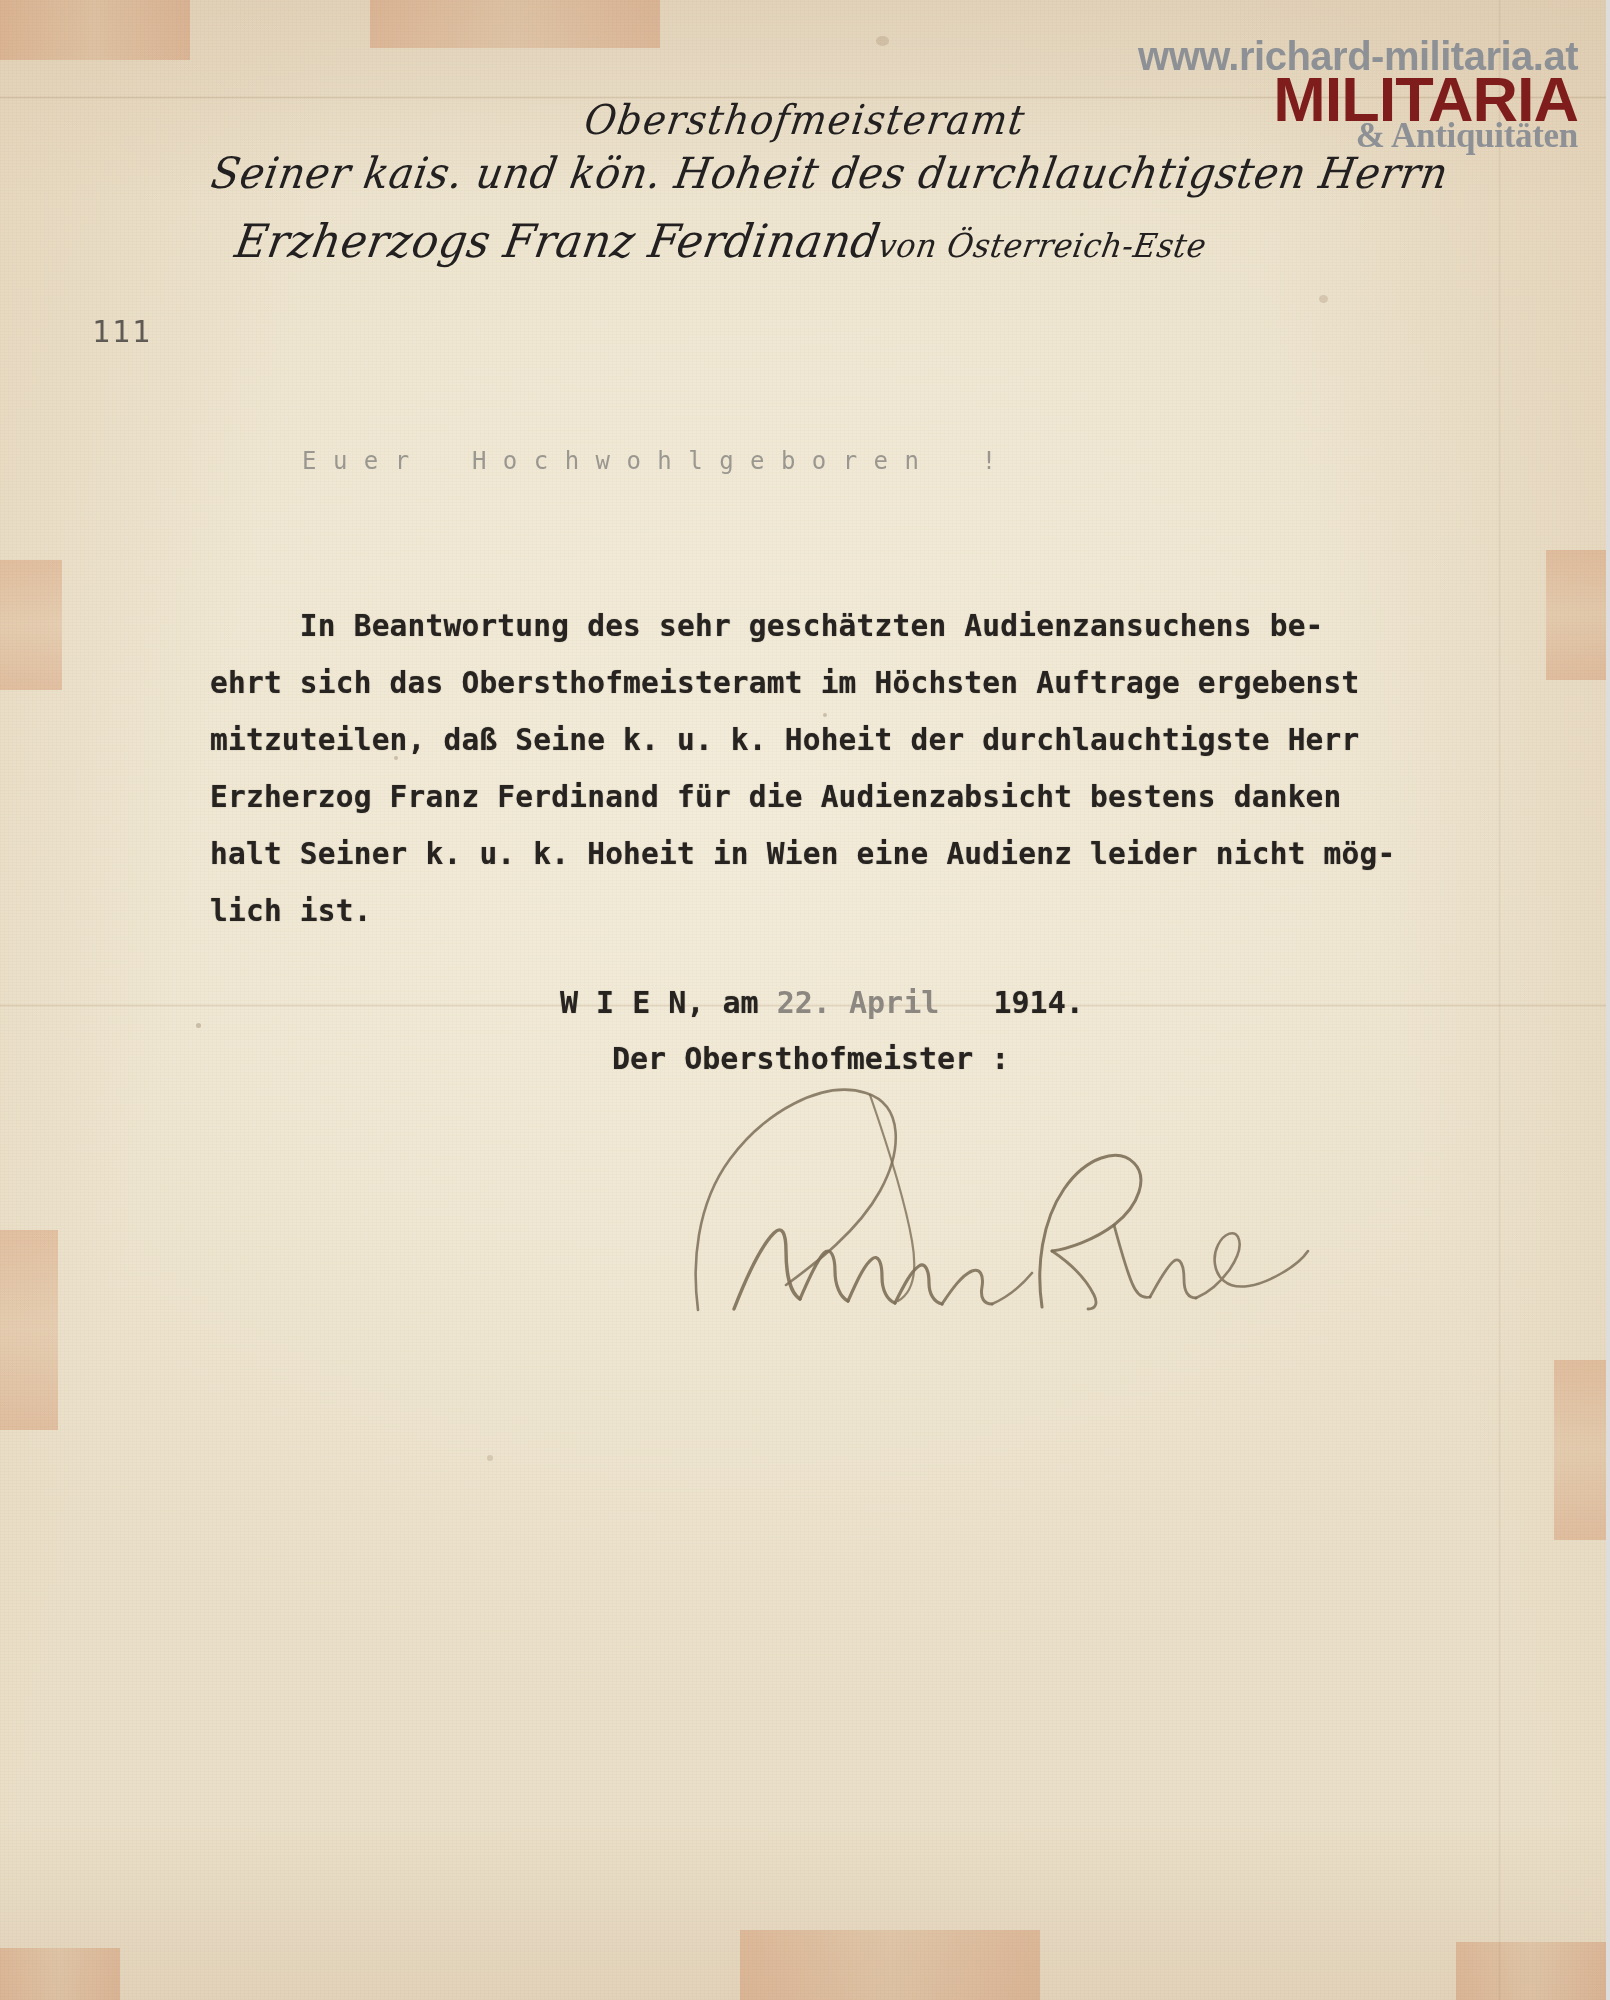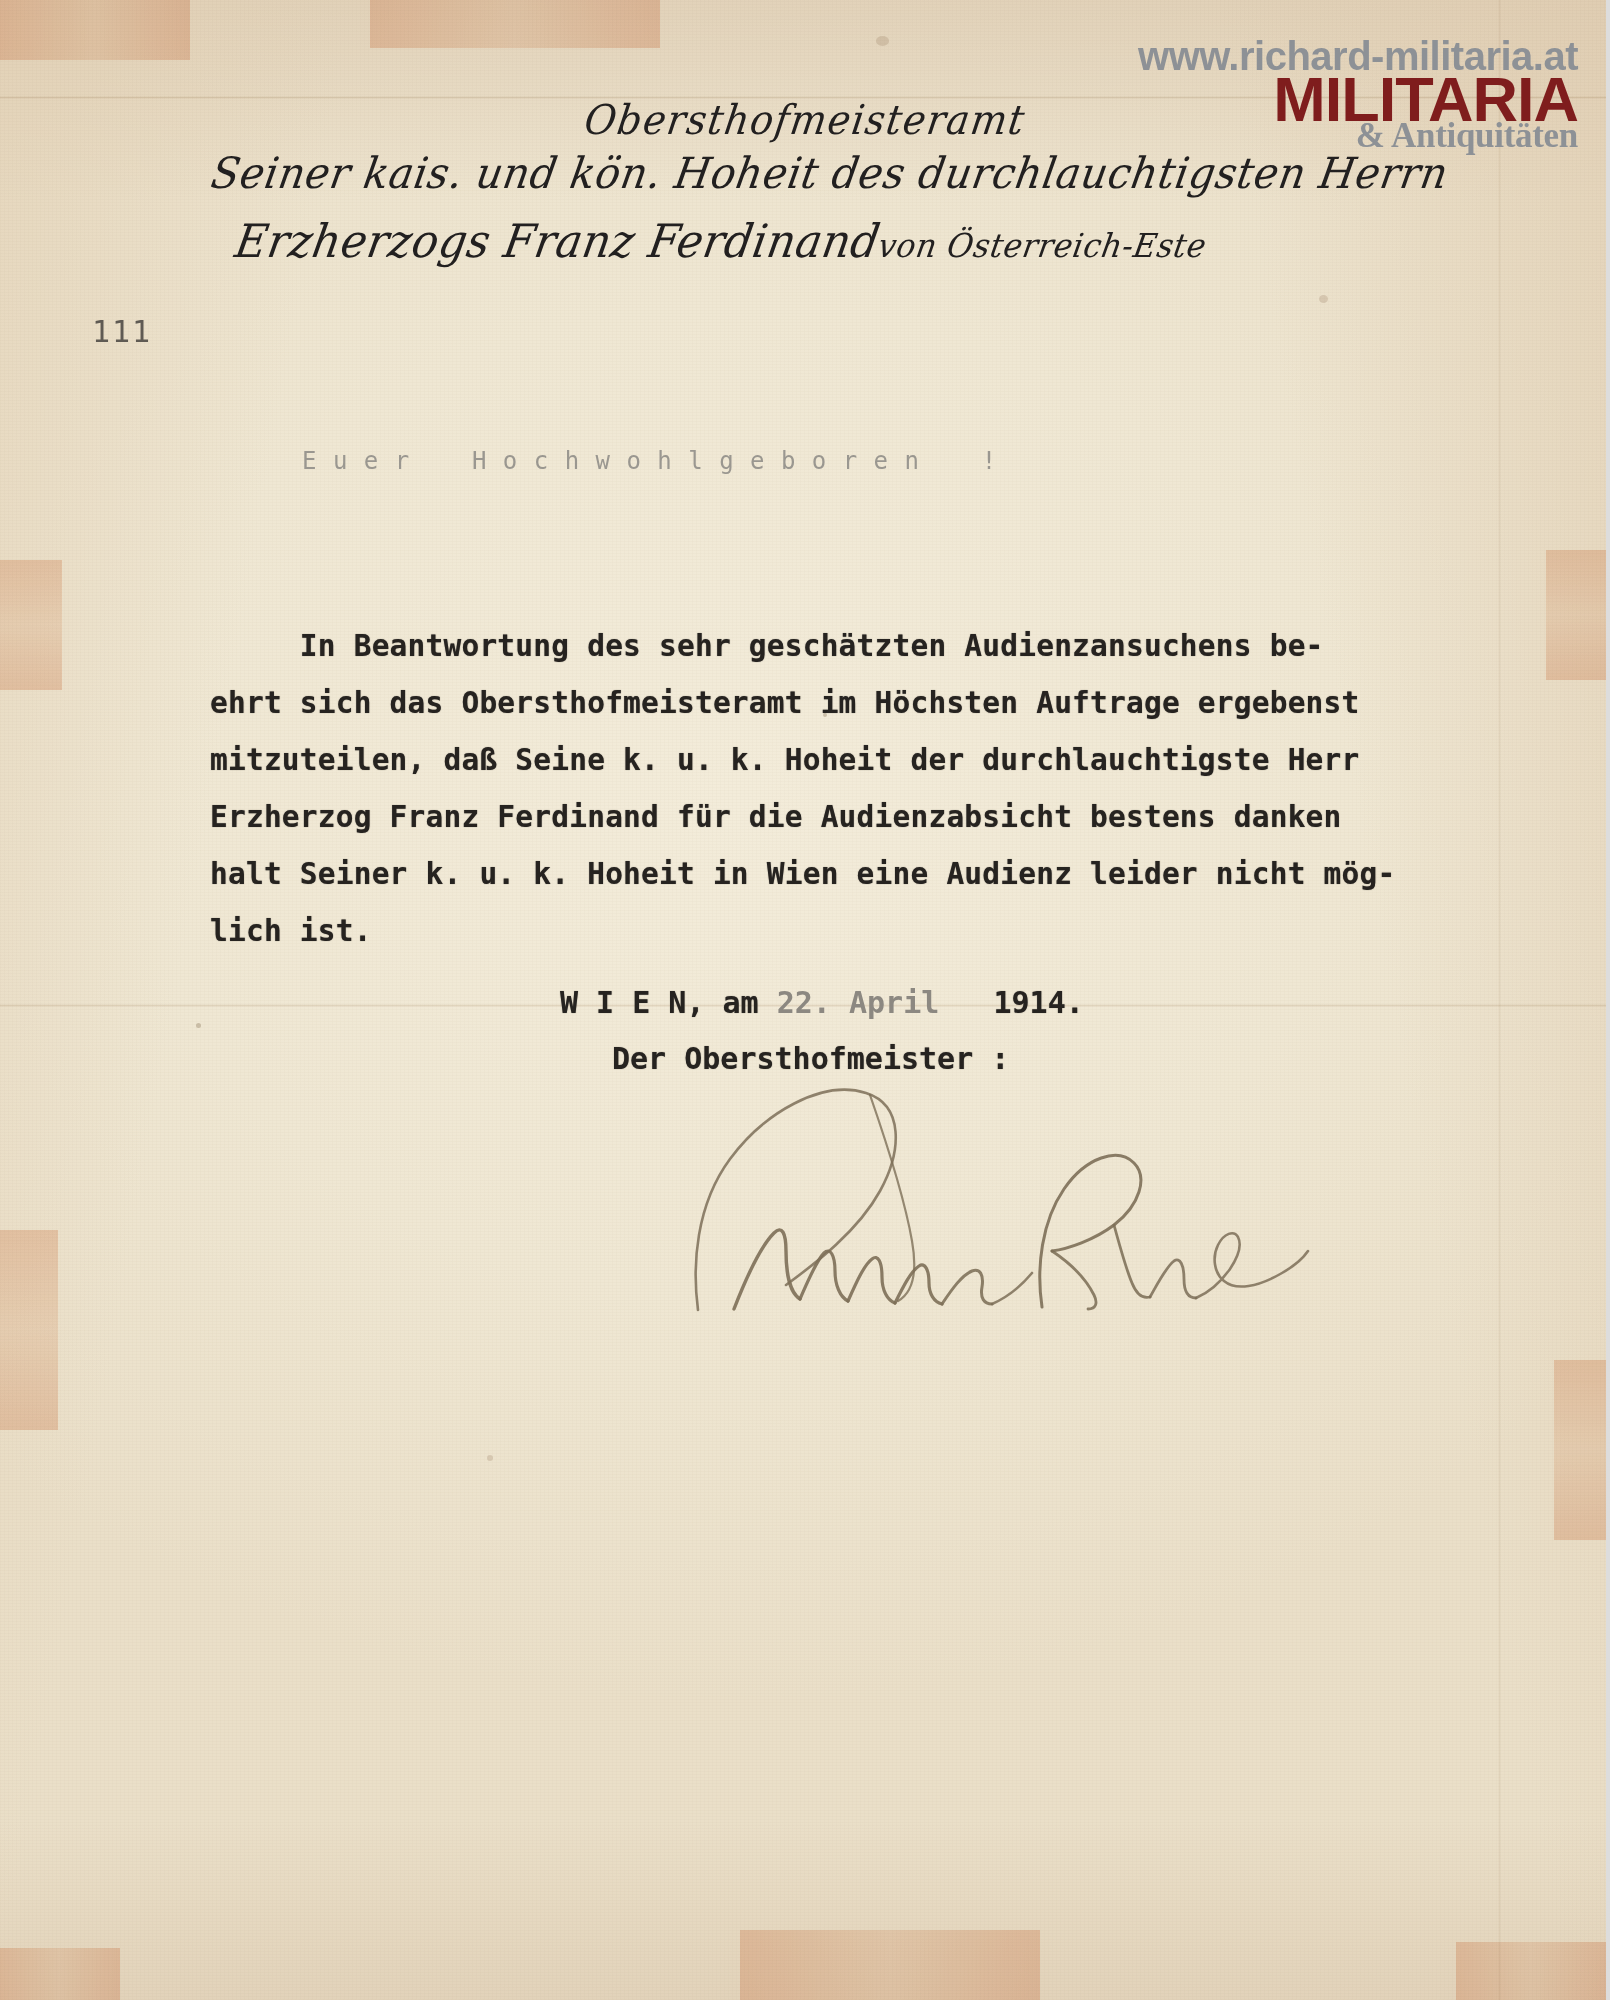--- a/index.html
+++ b/index.html
@@ -121,21 +121,21 @@
 
   #salutation{
     position:absolute;left:302px;top:447px;
     font-size:24px;letter-spacing:1px;
     color:#9a9790;
     font-family:"DejaVu Sans Mono","Liberation Mono",monospace;
     white-space:pre;
   }
 
   #body{
-    position:absolute;left:210px;top:618px;
+    position:absolute;left:210px;top:598px;
     width:1320px;
   }
   #body .line{
     font-family:"DejaVu Sans Mono","Liberation Mono",monospace;
     font-size:29.5px;
     line-height:57px;
     letter-spacing:.2px;
     color:#262320;
     white-space:pre;
     font-weight:600;

